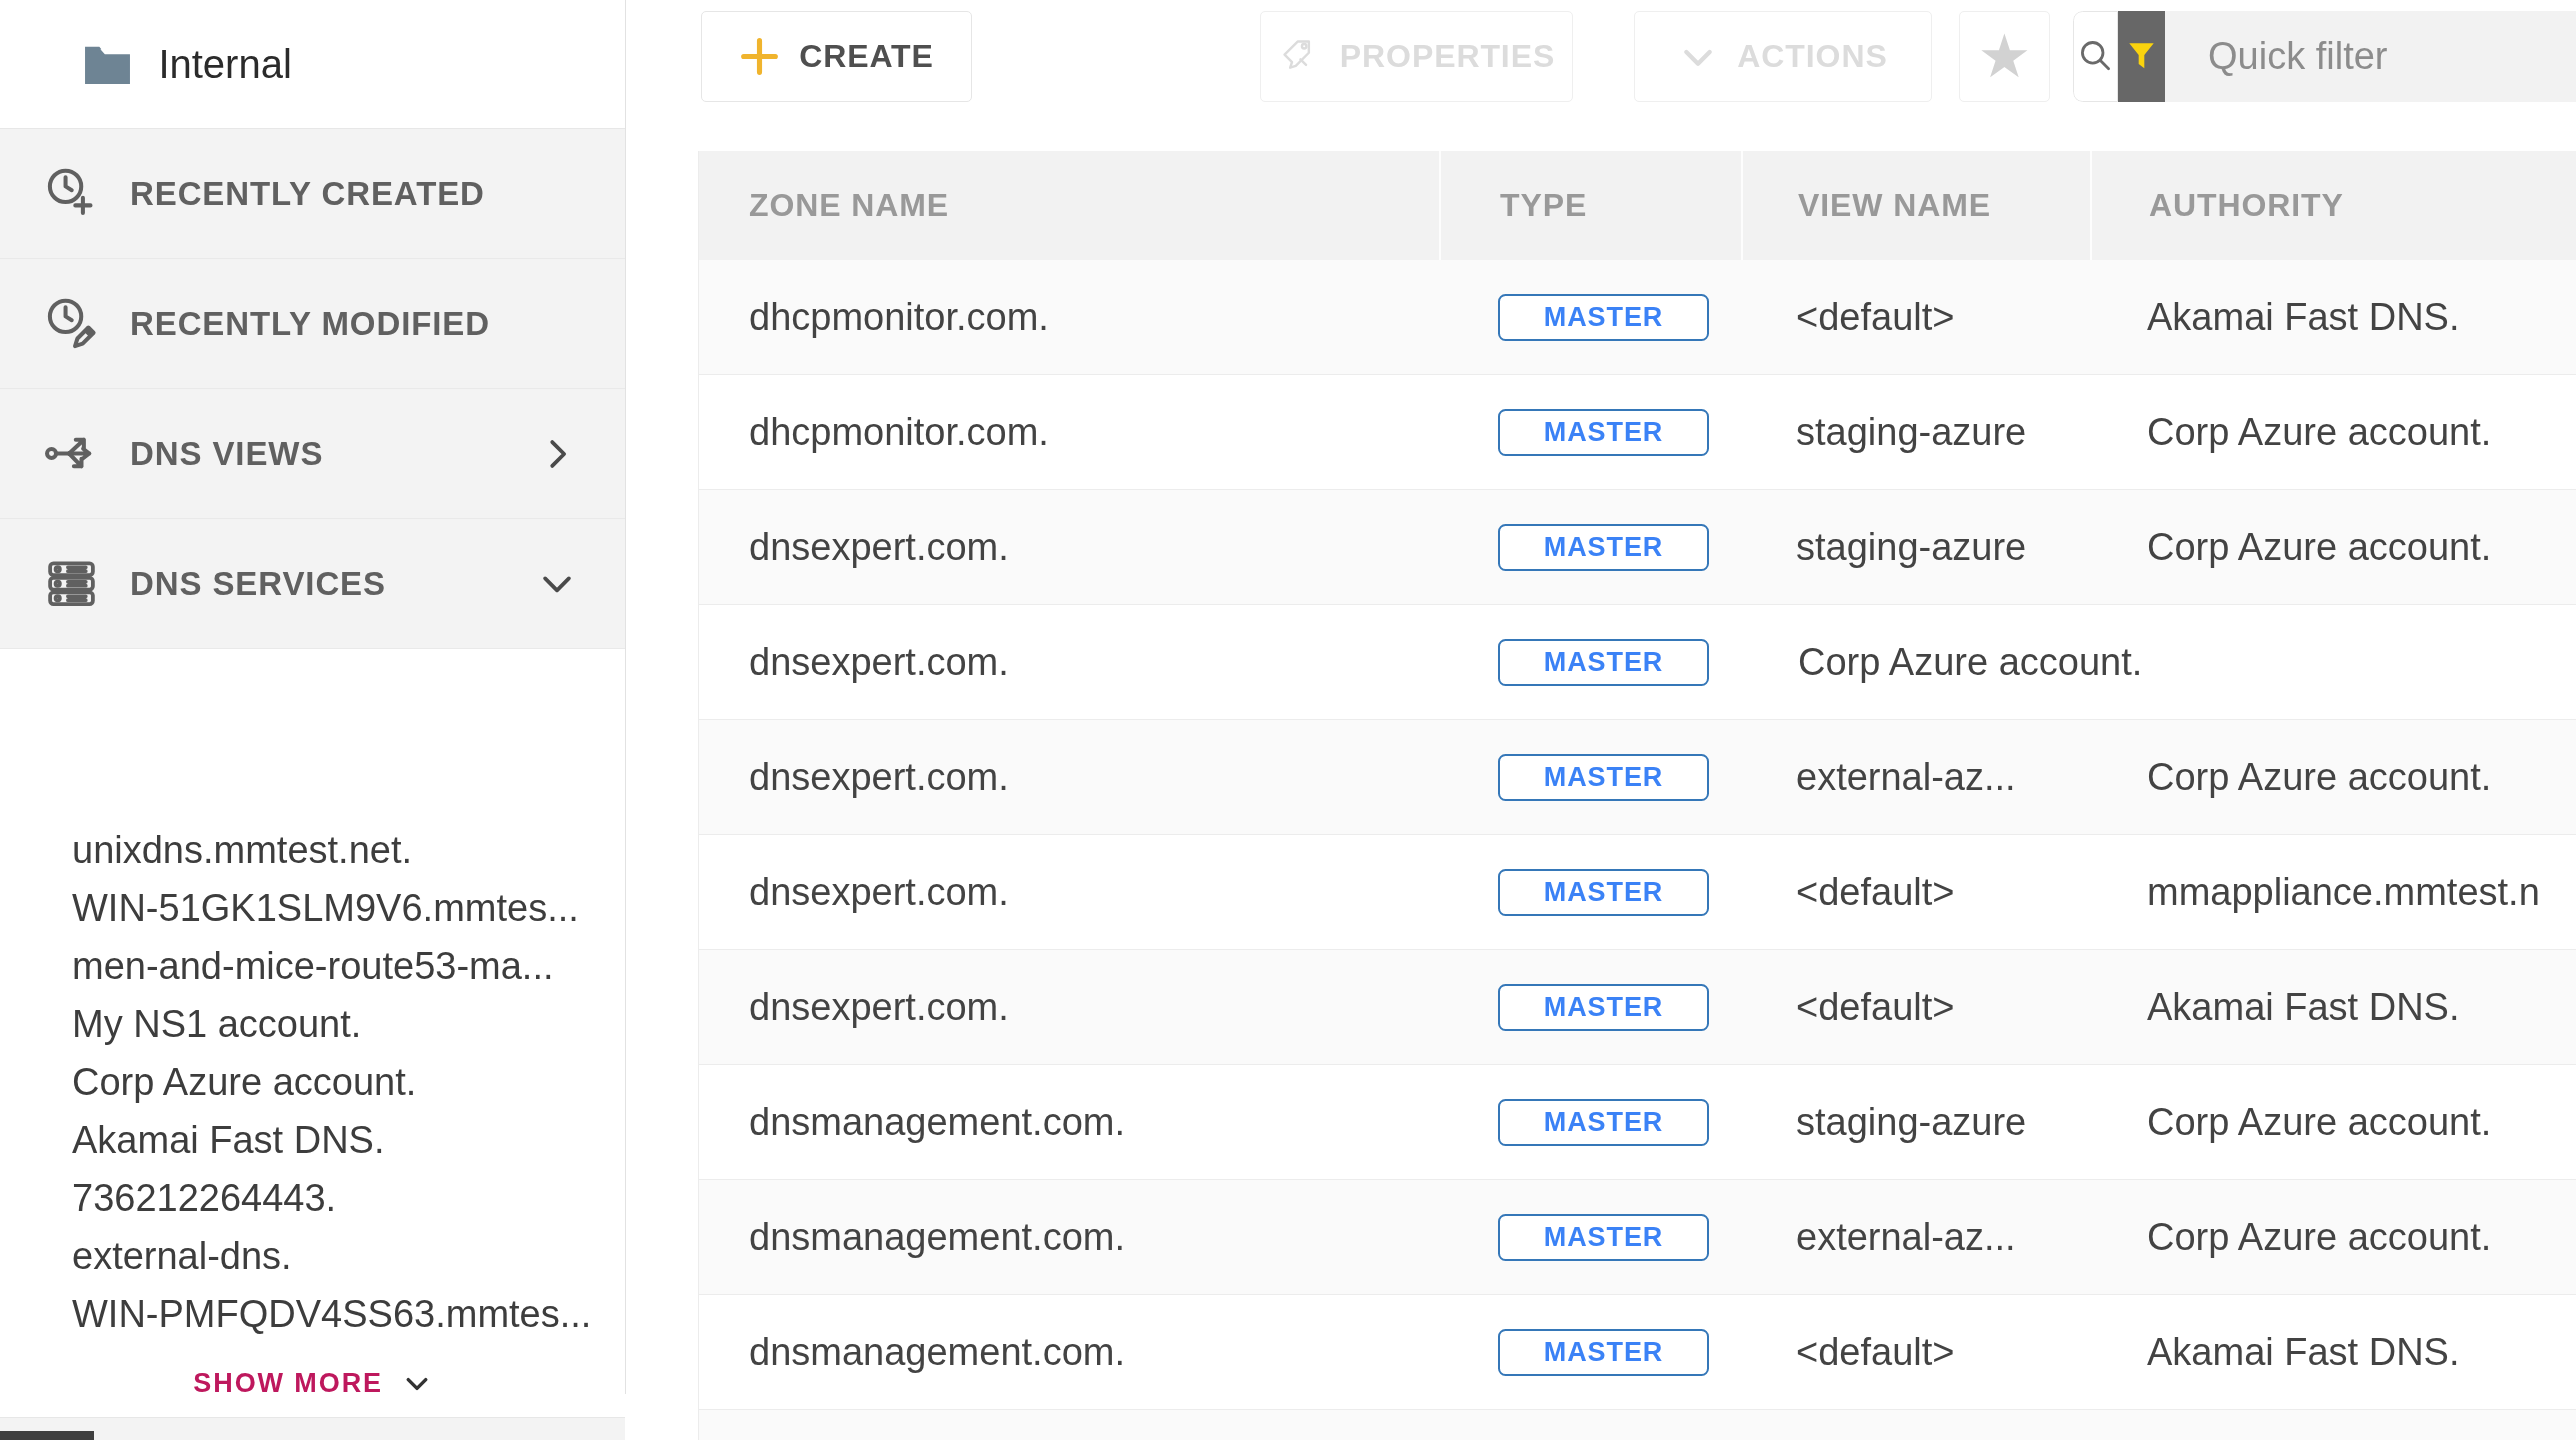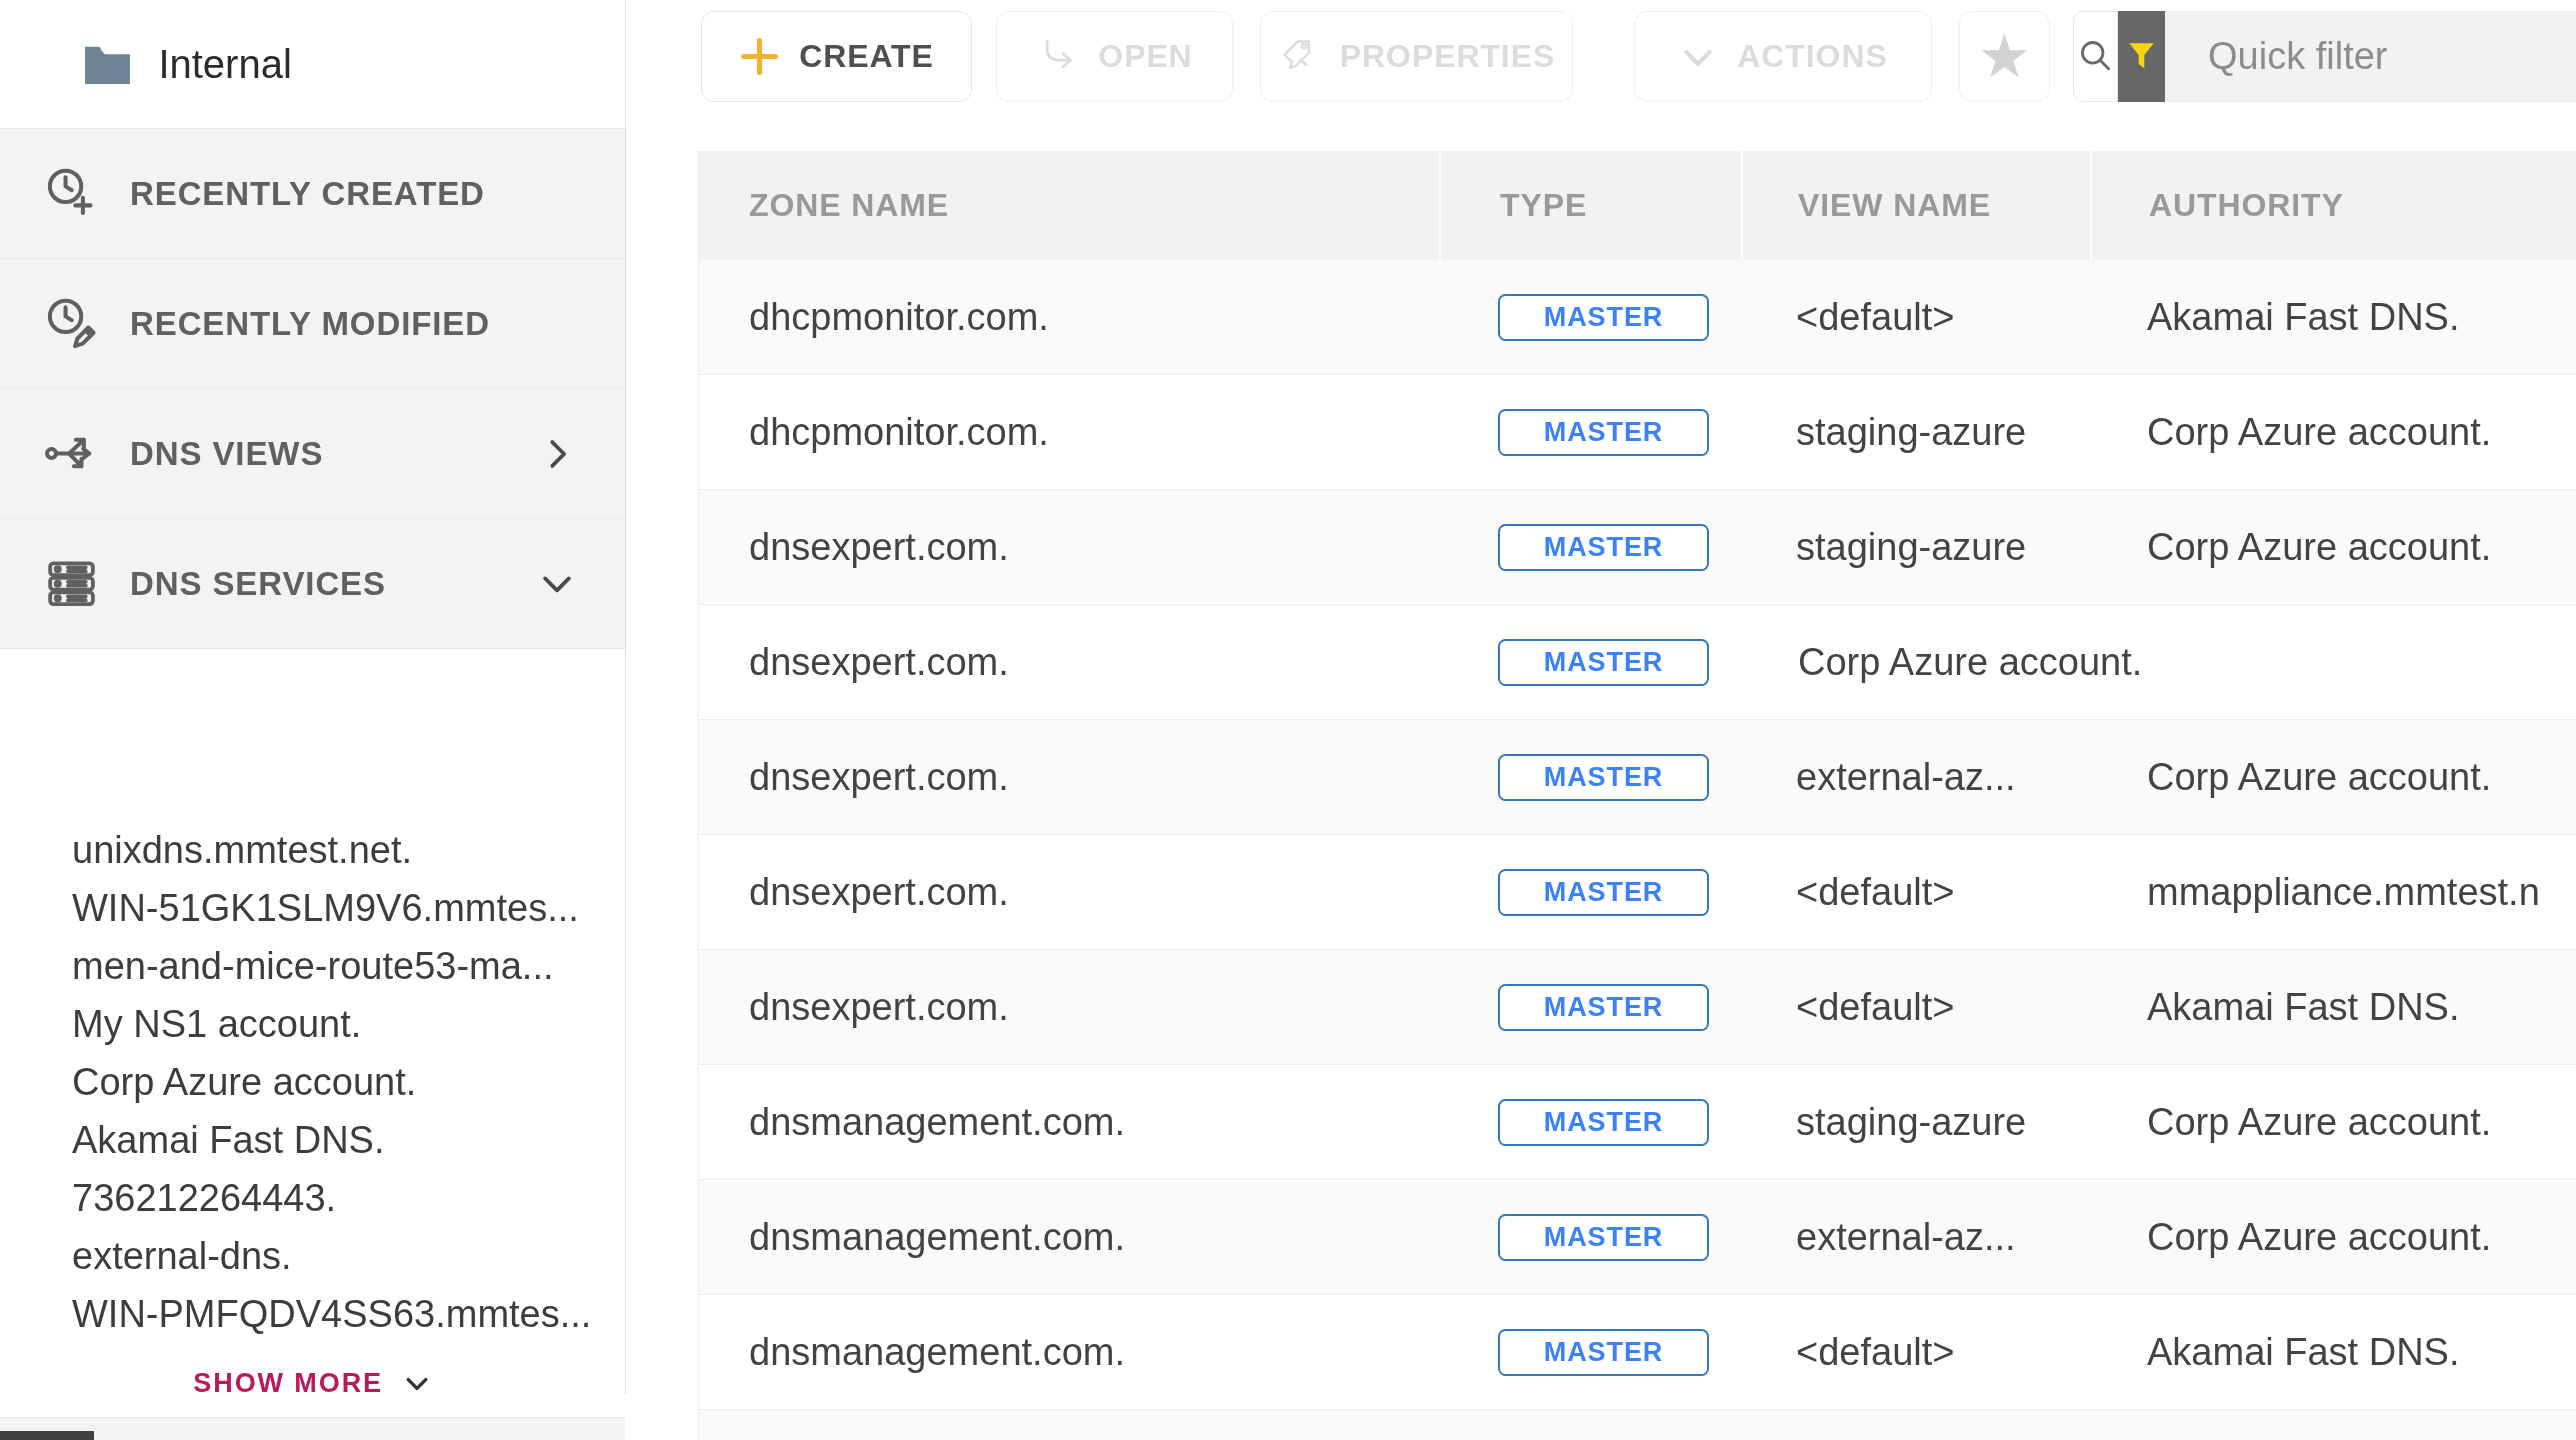--- a/index.html
+++ b/index.html
@@ -41,21 +41,21 @@
   .sidebar-strip { position:absolute; left:0; top:1417px; width:100%; height:23.6px;
                background:#f3f3f3; border-top:1.9px solid #e7e7e7; }
   .sidebar-scroll-thumb { position:absolute; left:0; top:1431px; width:94px; height:9.4px;
                background:#3f3f3f; }
 
   
   .main { position:absolute; left:628px; top:0; right:0; bottom:0; background:#fff; }
 
   
   .btn { position:absolute; top:11.3px; height:91px; background:#fff;
-         border:1.9px solid #e6e6e6; border-radius:13px; display:flex;
+         border:1.9px solid #e6e6e6; border-radius:5px; display:flex;
          align-items:center; justify-content:center; cursor:pointer;
          font-family:"Liberation Sans", sans-serif; }
   .btn .b-label { font-size:32px; font-weight:bold; letter-spacing:0.9px; }
   .btn .b-icon { margin-right:19px; flex:0 0 auto; }
   .btn-create { left:73px;  width:271px; }
   .btn-create .b-label { color:#4f4f4f; }
   .btn-open { left:368px; width:237px; border-color:#efefef; cursor:default; }
   .btn-props { left:632px; width:313px; border-color:#efefef; cursor:default; }
   .btn-actions { left:1006px; width:298px; border-color:#efefef; cursor:default; }
   .btn-disabled .b-label { color:#dcdcdc; }
@@ -188,26 +188,20 @@
 
   <main class="main">
 
     <div class="btn btn-create">
       <svg class="b-icon" width="41" height="41" viewBox="0 0 44 44">
         <path d="M22 5 v34 M5 22 h34" stroke="#f0b42d" stroke-width="5.5" stroke-linecap="round"></path>
       </svg>
       <span class="b-label">CREATE</span>
     </div>
 
-    <div class="btn btn-open btn-disabled">
-      <svg class="b-icon" width="43" height="43" viewBox="0 0 46 46" fill="none" stroke="#dcdcdc" stroke-width="3" stroke-linecap="round" stroke-linejoin="round">
-        <path d="M12 7 v8 c0 8 5 12 14 12 h10 M29 20 l8 7 -8 7"></path>
-      </svg>
-      <span class="b-label">OPEN</span>
-    </div>
 
     <div class="btn btn-props btn-disabled">
       <svg class="b-icon" width="43" height="43" viewBox="0 0 46 46" fill="none" stroke="#dcdcdc" stroke-width="2.6" stroke-linecap="round" stroke-linejoin="round">
         <path d="M7 21 L21 7 h12 v12 L19 33 l-6 2 2-6 z"></path>
         <circle cx="28" cy="12" r="2.4"></circle>
         <path d="M24 26 l6 6"></path>
       </svg>
       <span class="b-label">PROPERTIES</span>
     </div>
 

